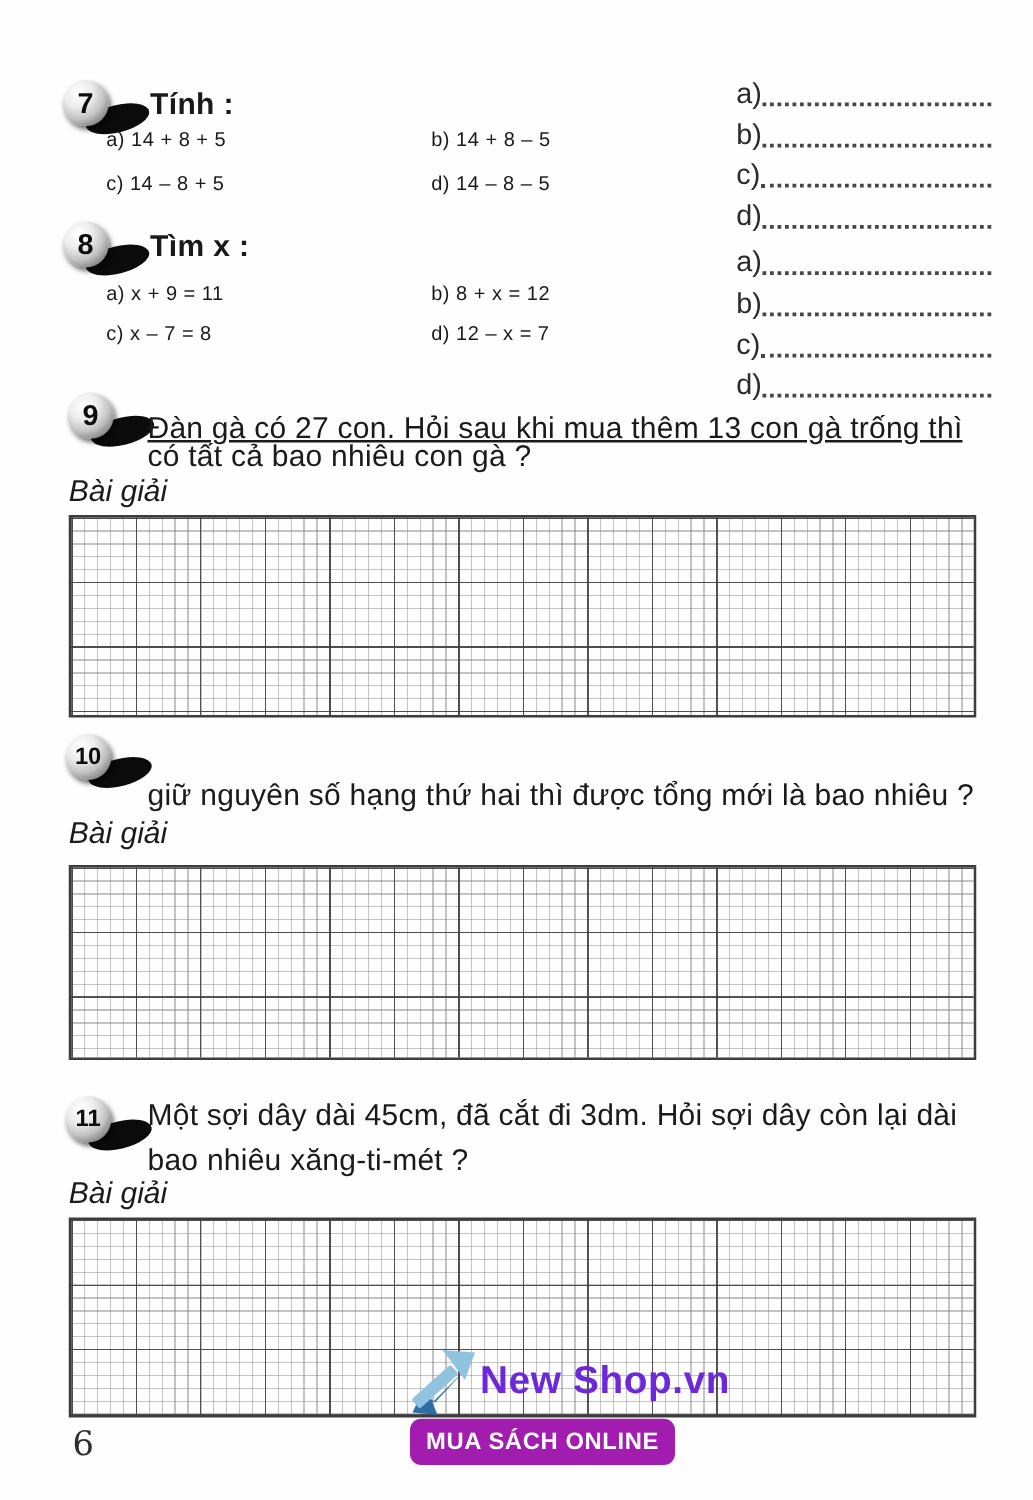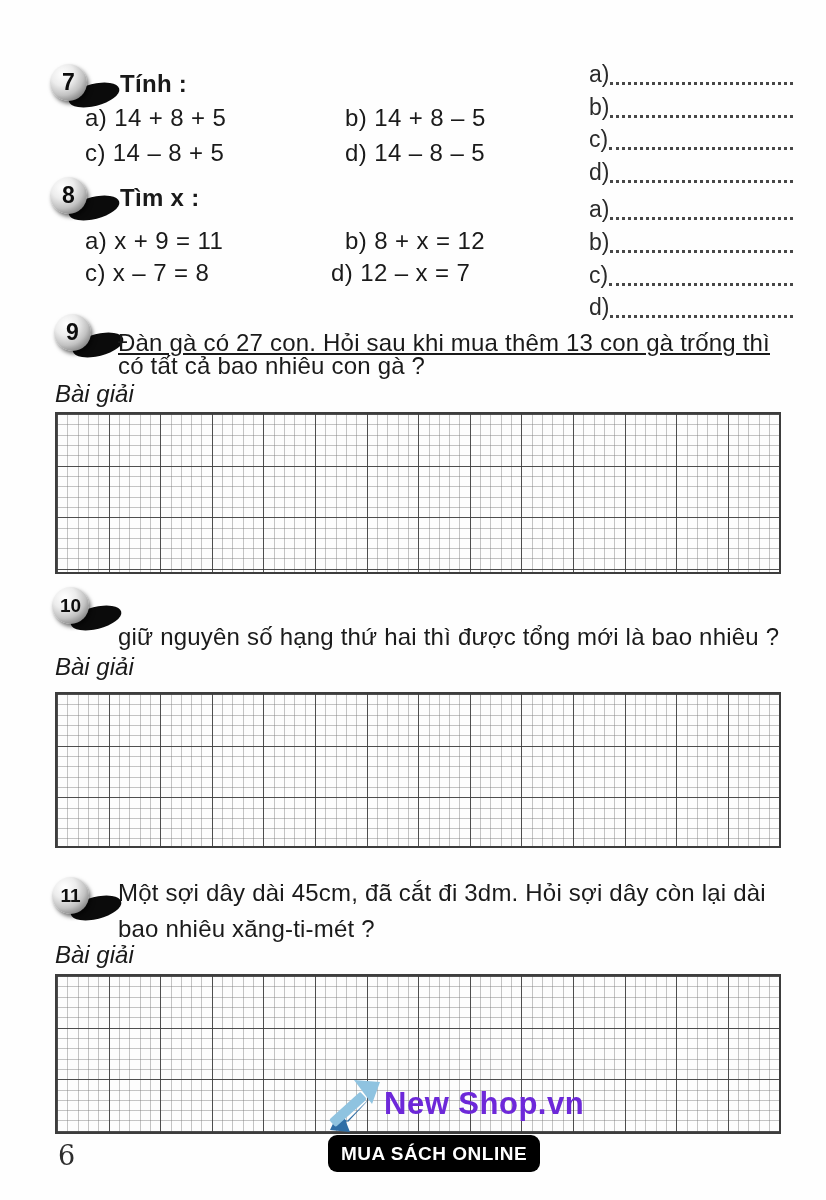--- a/index.html
+++ b/index.html
@@ -18,21 +18,21 @@
   .badge .ball{
     position:absolute;left:0;top:0;width:37px;height:37px;border-radius:50%;
     background:radial-gradient(circle at 34% 28%, #ffffff 0%, #ececec 32%, #c2c2c2 58%, #7c7c7c 82%, #3f3f3f 100%);
     display:flex;align-items:center;justify-content:center;
     font-weight:bold;font-size:23px;color:#0d0d0d;
     box-shadow:2px 3px 4px rgba(0,0,0,.55);
   }
   .badge.wide .ball{font-size:19px;}
   
   .ex-title{position:absolute;font-weight:bold;font-size:24px;letter-spacing:.3px;}
-  .eq{position:absolute;font-size:24px;letter-spacing:.4px;white-space:nowrap;}
+  .eq{position:absolute;font-size:16px;letter-spacing:.4px;white-space:nowrap;}
   .prob{position:absolute;font-size:24px;letter-spacing:.2px;white-space:nowrap;}
   .solution{position:absolute;left:55px;width:724px;text-align:left;
     font-style:italic;font-size:24px;}
   
   .ans{position:absolute;left:589px;width:204px;height:27px;
     display:flex;align-items:flex-end;font-size:23px;color:#2b2b2b;}
   .ans .lbl{flex:0 0 auto;line-height:22px;}
   .ans .dots{flex:1 1 auto;height:20px;margin-left:1px;
     border-bottom:3px dotted #474747;}
   
@@ -43,21 +43,21 @@
       repeating-linear-gradient(to right, rgba(58,58,58,.85) 0 1px, transparent 1px 51.6px),
       repeating-linear-gradient(to bottom, rgba(58,58,58,.85) 0 1px, transparent 1px 51.6px),
       repeating-linear-gradient(to right, rgba(125,125,125,.45) 0 1px, transparent 1px 10.32px),
       repeating-linear-gradient(to bottom, rgba(125,125,125,.45) 0 1px, transparent 1px 10.32px);
   }
   
   .brand{position:absolute;left:384px;top:1086px;font-size:31px;font-weight:bold;
     color:#6d28d9;letter-spacing:.5px;white-space:nowrap;}
   .arrow-wrap{position:absolute;left:324px;top:1078px;width:60px;height:56px;}
   .tagline{position:absolute;left:328px;top:1135px;width:212px;height:37px;
-    background:#000000;border-radius:9px;display:flex;align-items:center;justify-content:center;
+    background:#a21caf;border-radius:9px;display:flex;align-items:center;justify-content:center;
     color:#ffffff;font-weight:bold;font-size:19px;letter-spacing:.5px;}
   .page-num{position:absolute;left:58px;top:1140px;
     font-family:"DejaVu Serif", serif;font-size:27px;color:#2e2e2e;}
 </style>
 </head>
 <body>
 
 <div class="page">
 
   <div class="badge" style="left:50px;top:64px;">
@@ -88,21 +88,21 @@
   </div>
 
   <div class="badge" style="left:50px;top:177px;">
     <div class="tail"></div>
     <div class="ball">8</div>
   </div>
   <div class="ex-title" style="left:120px;top:184px;">Tìm x :</div>
   <div class="eq" style="left:85px;top:227px;">a) x + 9 = 11</div>
   <div class="eq" style="left:345px;top:227px;">b) 8 + x = 12</div>
   <div class="eq" style="left:85px;top:259px;">c) x – 7 = 8</div>
-  <div class="eq" style="left:331px;top:259px;">d) 12 – x = 7</div>
+  <div class="eq" style="left:345px;top:259px;">d) 12 – x = 7</div>
 
   <div class="ans" style="top:193px;">
     <span class="lbl">a)</span>
     <span class="dots"></span>
   </div>
   <div class="ans" style="top:226px;">
     <span class="lbl">b)</span>
     <span class="dots"></span>
   </div>
   <div class="ans" style="top:259px;">

